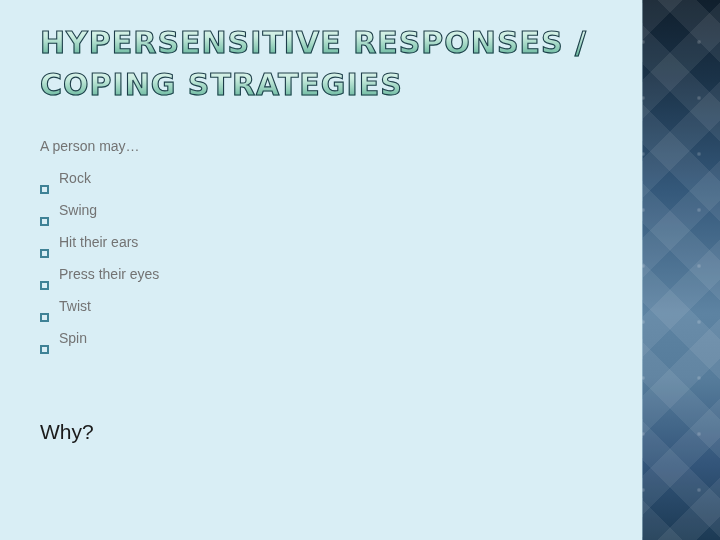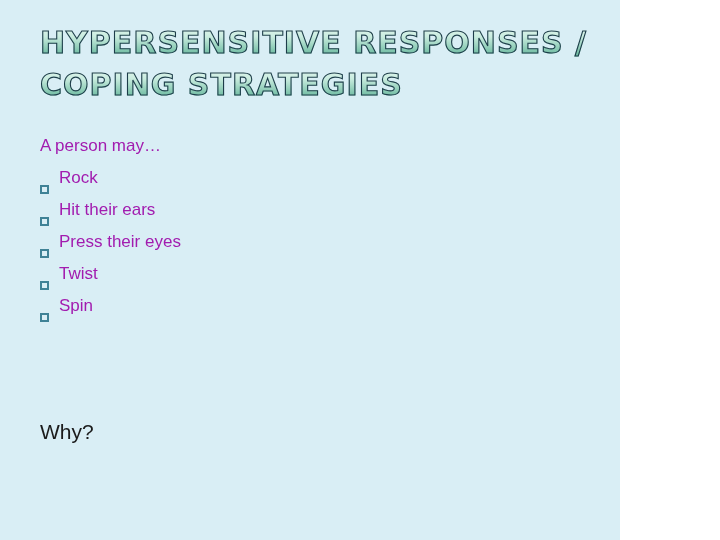--- a/index.html
+++ b/index.html
@@ -1,21 +1,21 @@
 <!DOCTYPE html>
 <html><head>
 <meta charset="utf-8">
 <style>
   * { margin: 0; padding: 0; box-sizing: border-box; }
   html, body { width: 720px; height: 540px; }
   body { font-family: "Liberation Sans", sans-serif; }
 
   .slide {
     position: relative;
-    width: 620px;
+    width: 720px;
     height: 540px;
     background: #d9eef5;
     overflow: hidden;
   }
 
   
   .side-strip {
     position: absolute;
     top: 0;
     left: 642px;
@@ -57,22 +57,22 @@
     color: transparent;
     -webkit-text-stroke: 1.1px #1d3c4a;
   }
 
   
   .content {
     position: absolute;
     left: 40px;
     top: 130px;
     width: 560px;
-    color: #a21caf;
-    font-size: 17px;
+    color: #737373;
+    font-size: 14px;
   }
   .lead { line-height: 32px; }
 
   .bullet-list { list-style: none; }
   .bullet-item {
     display: flex;
     align-items: flex-end;
     height: 32px;
     line-height: 32px;
   }
@@ -112,20 +112,24 @@
 
   <div class="content">
     <div class="lead">A person may…</div>
     <ul class="bullet-list">
       <li class="bullet-item">
         <span class="sq-bullet"></span>
         <span>Rock</span>
       </li>
       <li class="bullet-item">
         <span class="sq-bullet"></span>
+        <span>Swing</span>
+      </li>
+      <li class="bullet-item">
+        <span class="sq-bullet"></span>
         <span>Hit their ears</span>
       </li>
       <li class="bullet-item">
         <span class="sq-bullet"></span>
         <span>Press their eyes</span>
       </li>
       <li class="bullet-item">
         <span class="sq-bullet"></span>
         <span>Twist</span>
       </li>

